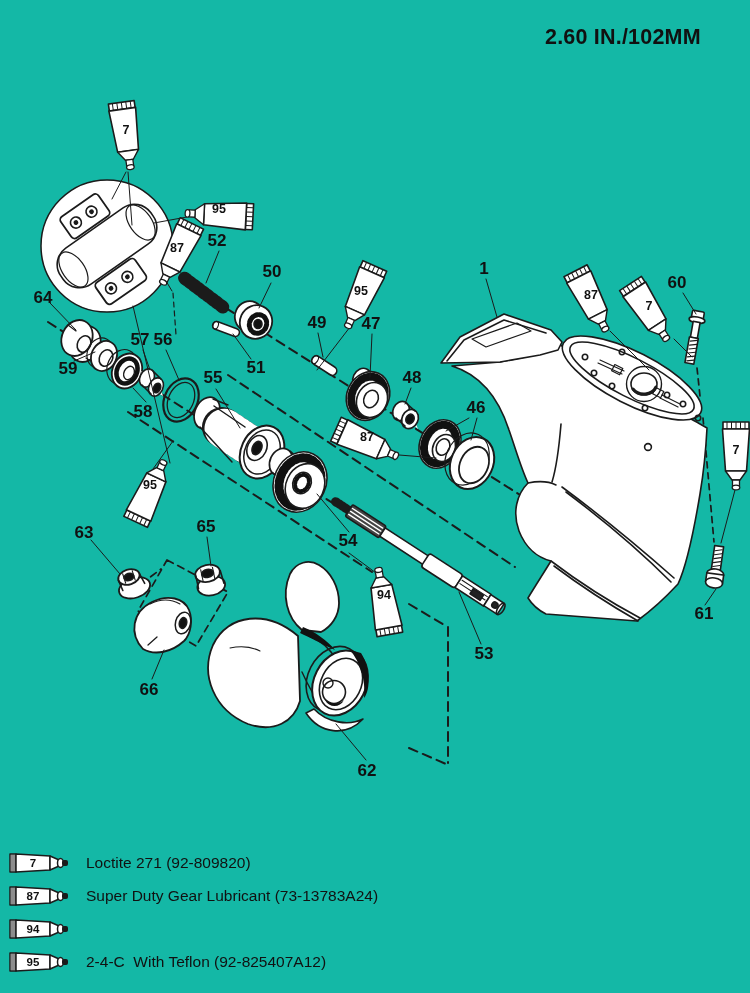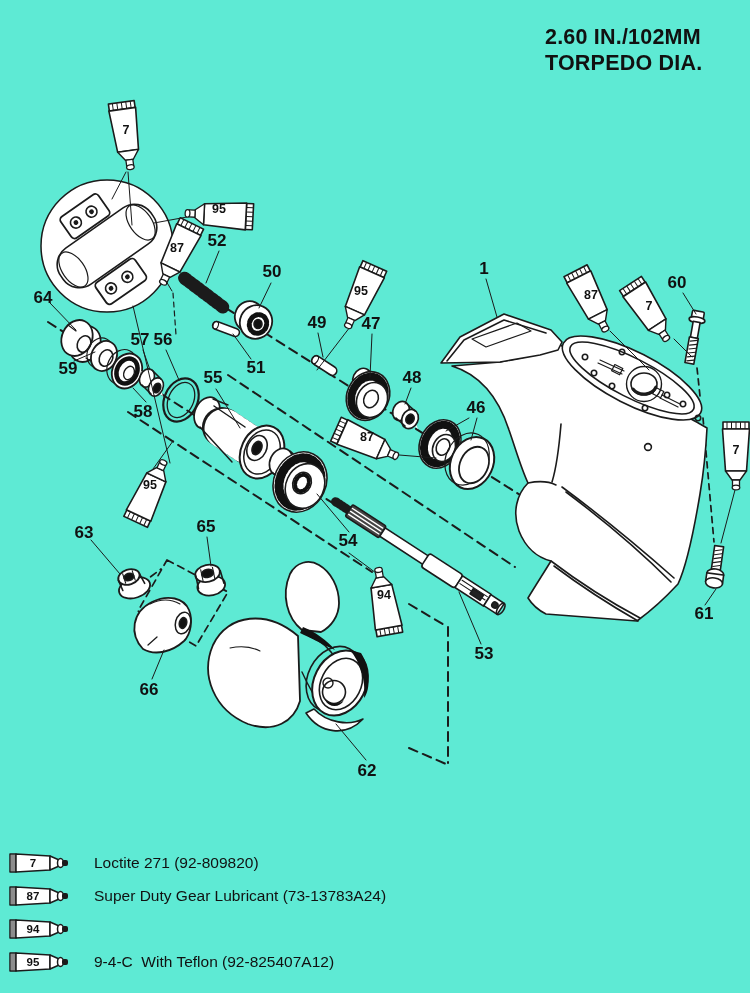--- a/index.html
+++ b/index.html
@@ -1,35 +1,34 @@
 <!DOCTYPE html>
 <html><head>
 <meta charset="utf-8">
 <style>
   html,body{margin:0;padding:0;background:#ffffff;}
-  .page{position:relative;width:750px;height:993px;background:#5eead4;overflow:hidden;
+  .page{position:relative;width:750px;height:993px;background:#14b8a6;overflow:hidden;
         font-family:"Liberation Sans", sans-serif;color:#111;}
   .title{position:absolute;left:545px;top:24px;font-weight:bold;font-size:21.5px;
          line-height:26px;letter-spacing:0.2px;white-space:nowrap;}
   svg text.plabel{font-family:"Liberation Sans",sans-serif;font-weight:bold;font-size:17px;fill:#111;}
   svg text.tlabel{font-family:"Liberation Sans",sans-serif;font-weight:bold;font-size:12.5px;fill:#111;}
   .legend{position:absolute;left:8px;top:846px;width:540px;}
   .legend-row{display:flex;align-items:center;height:33px;}
-  .legend-text{font-size:15.5px;margin-left:22px;white-space:pre;}
+  .legend-text{font-size:15.5px;margin-left:14px;white-space:pre;}
   .legend-icon{flex:0 0 64px;}
   .lnum{font-family:"Liberation Sans",sans-serif;font-weight:bold;font-size:11.5px;fill:#111;}
 </style>
 </head>
 <body>
 
 <div class="page">
 
   <div class="title">
     <div>2.60 IN./102MM</div>
-    <div>TORPEDO DIA.</div>
   </div>
 
   <svg id="diagram" width="750" height="993" viewBox="0 0 750 993" fill="none" stroke="#1b1b1b" stroke-width="1.6" stroke-linecap="round" stroke-linejoin="round">
 
     <g stroke-width="2" stroke-dasharray="9 6">
       <line x1="48" y1="322" x2="501" y2="610"></line>
       <line x1="188" y1="284" x2="528" y2="500"></line>
       <line x1="228" y1="375" x2="515" y2="567"></line>
       <line x1="128" y1="412" x2="372" y2="572"></line>
       <line x1="448" y1="627" x2="448" y2="763"></line>
@@ -529,18 +528,18 @@
       <svg class="legend-icon" width="64" height="24" viewBox="0 0 64 24" fill="none" stroke="#1b1b1b" stroke-width="1.5" stroke-linejoin="round">
         <rect x="2" y="3" width="6" height="18" fill="#fff"></rect>
         <line x1="4" y1="3.5" x2="4" y2="20.5" stroke-width="1"></line>
         <line x1="6" y1="3.5" x2="6" y2="20.5" stroke-width="1"></line>
         <path d="M8,3 L42,5 L42,19 L8,21 Z" fill="#fff"></path>
         <path d="M42,5 L50,8.5 L50,15.5 L42,19 Z" fill="#fff"></path>
         <ellipse cx="52.5" cy="12" rx="3" ry="4.5" fill="#fff"></ellipse>
         <rect x="54" y="9" width="6" height="6" rx="2" fill="#1b1b1b" stroke="none"></rect>
         <text class="lnum" x="25" y="16" text-anchor="middle" stroke="none" fill="#111">95</text>
       </svg>
-      <span class="legend-text">9-4-C  With Teflon (92-825407A12)</span>
+      <span class="legend-text">2-4-C  With Teflon (92-825407A12)</span>
     </div>
   </div>
 
   
 </div>
 
 </body></html>

